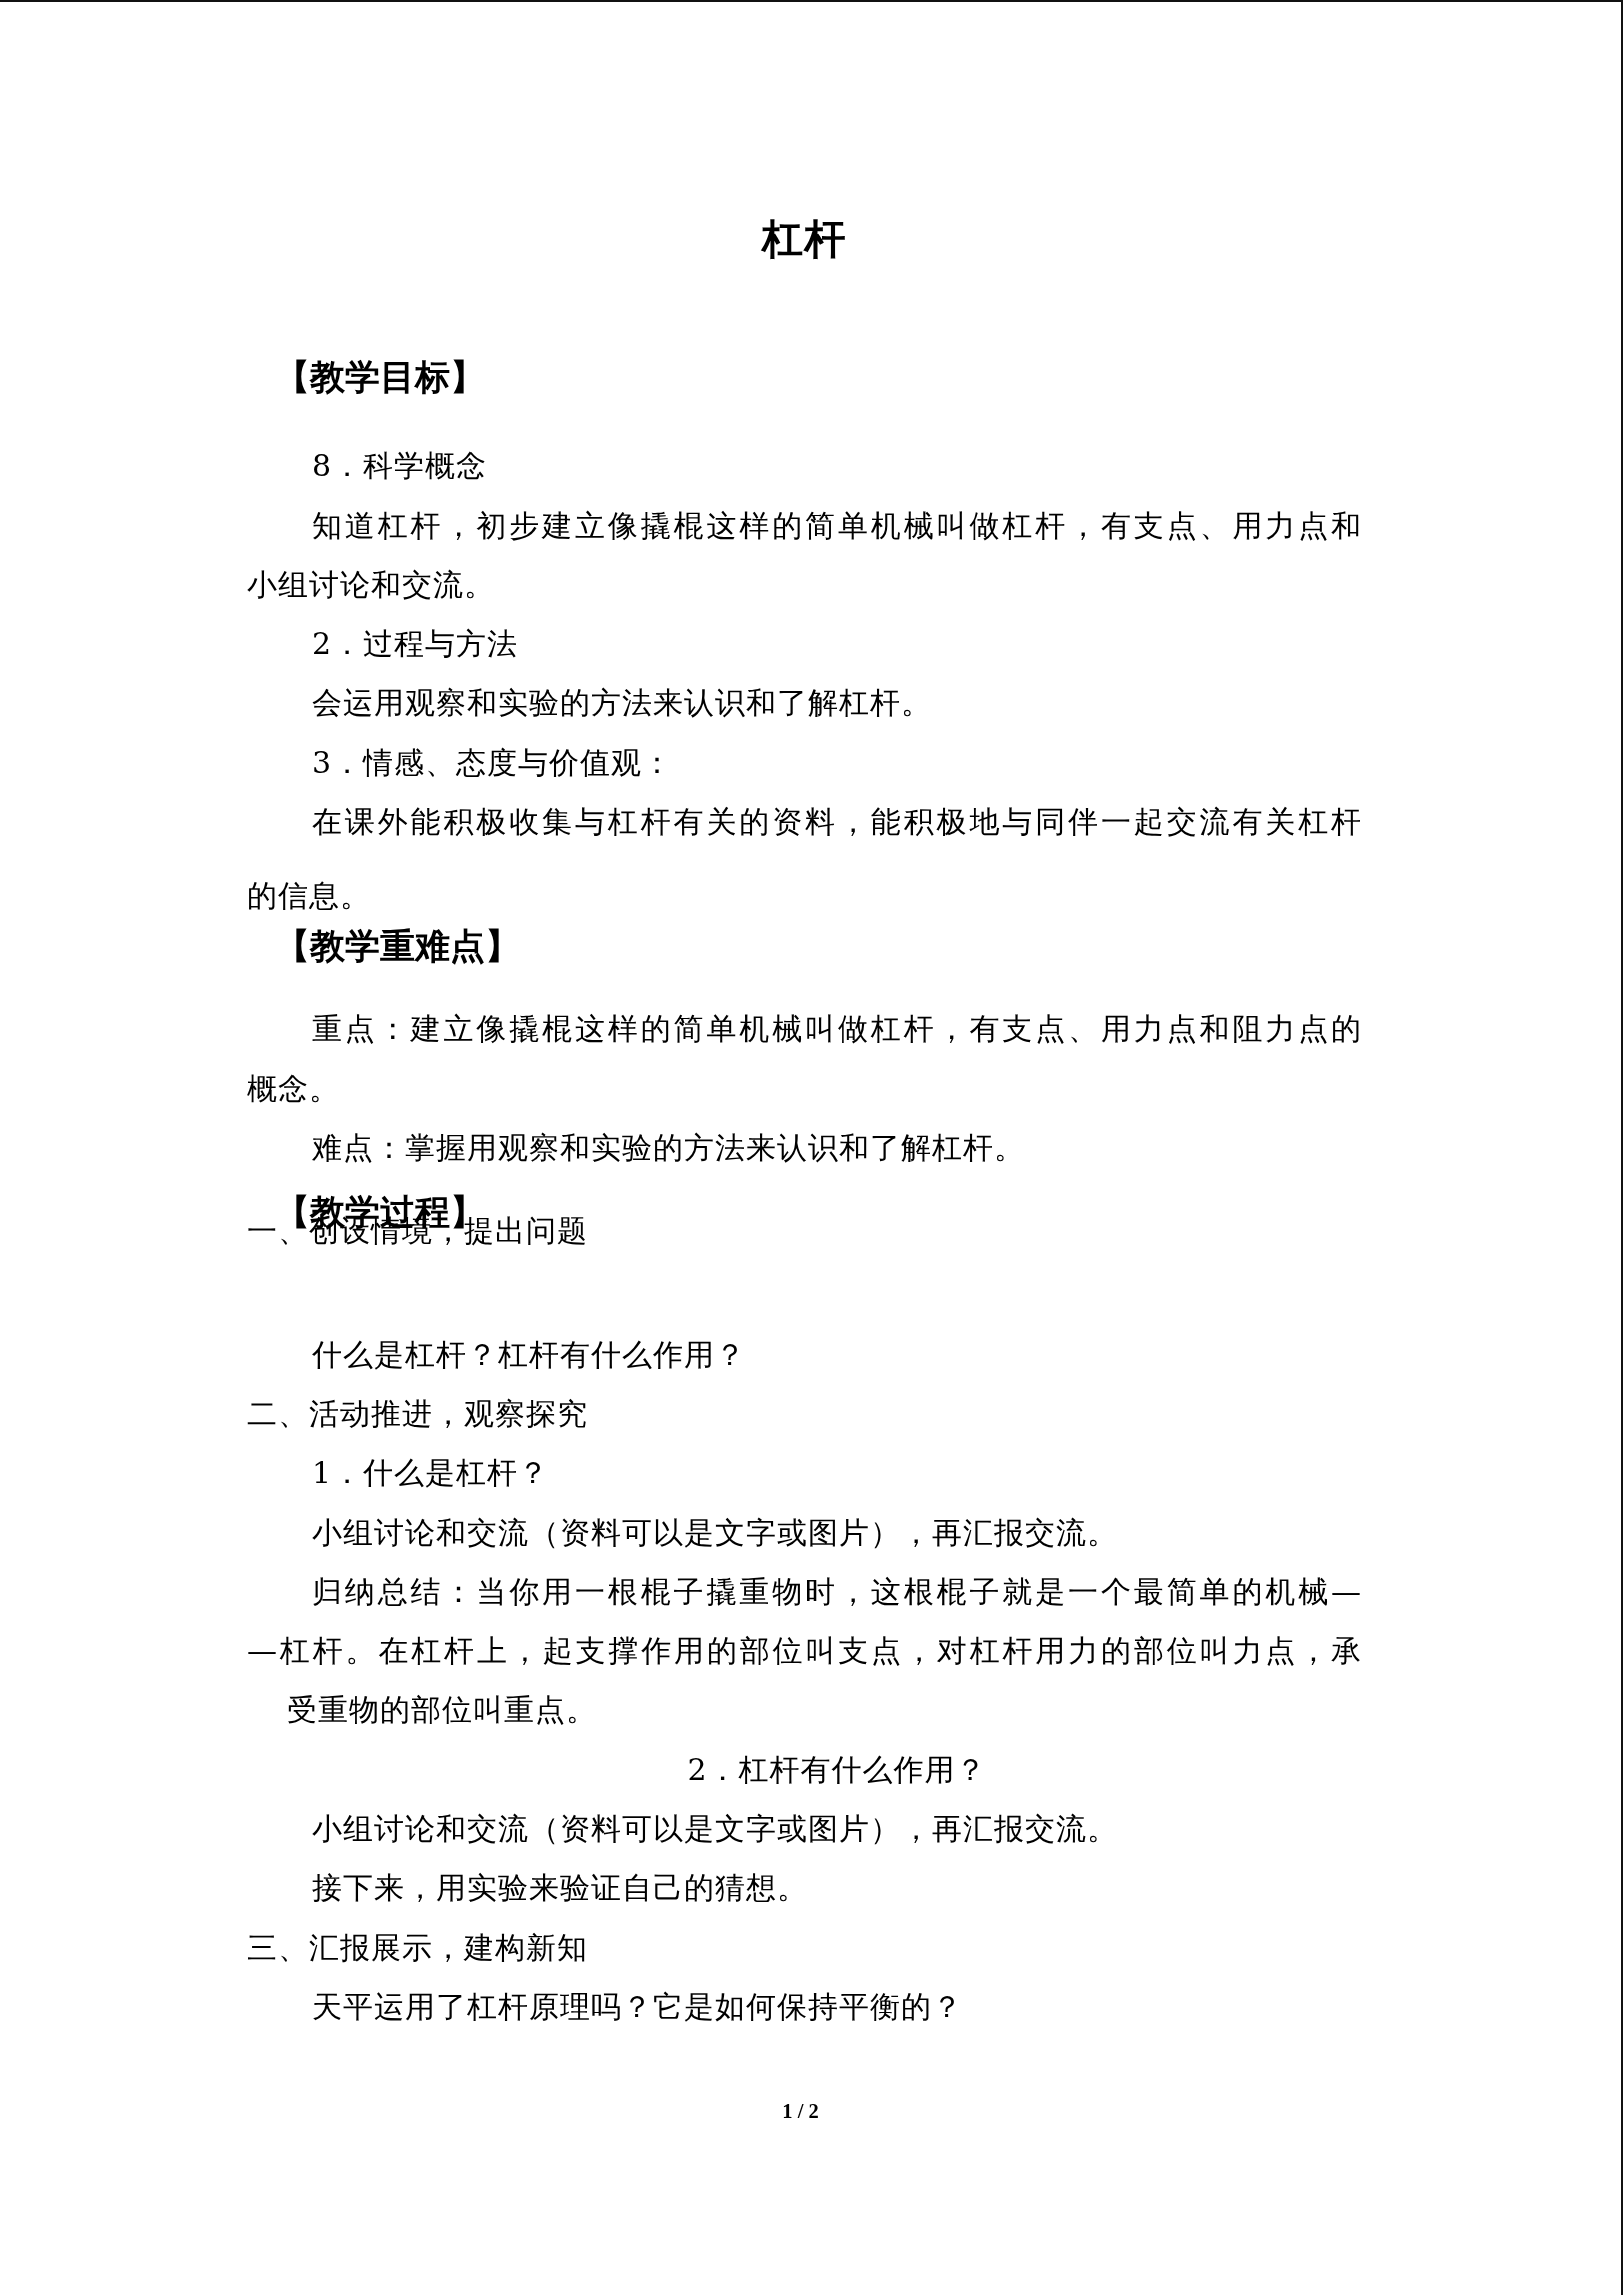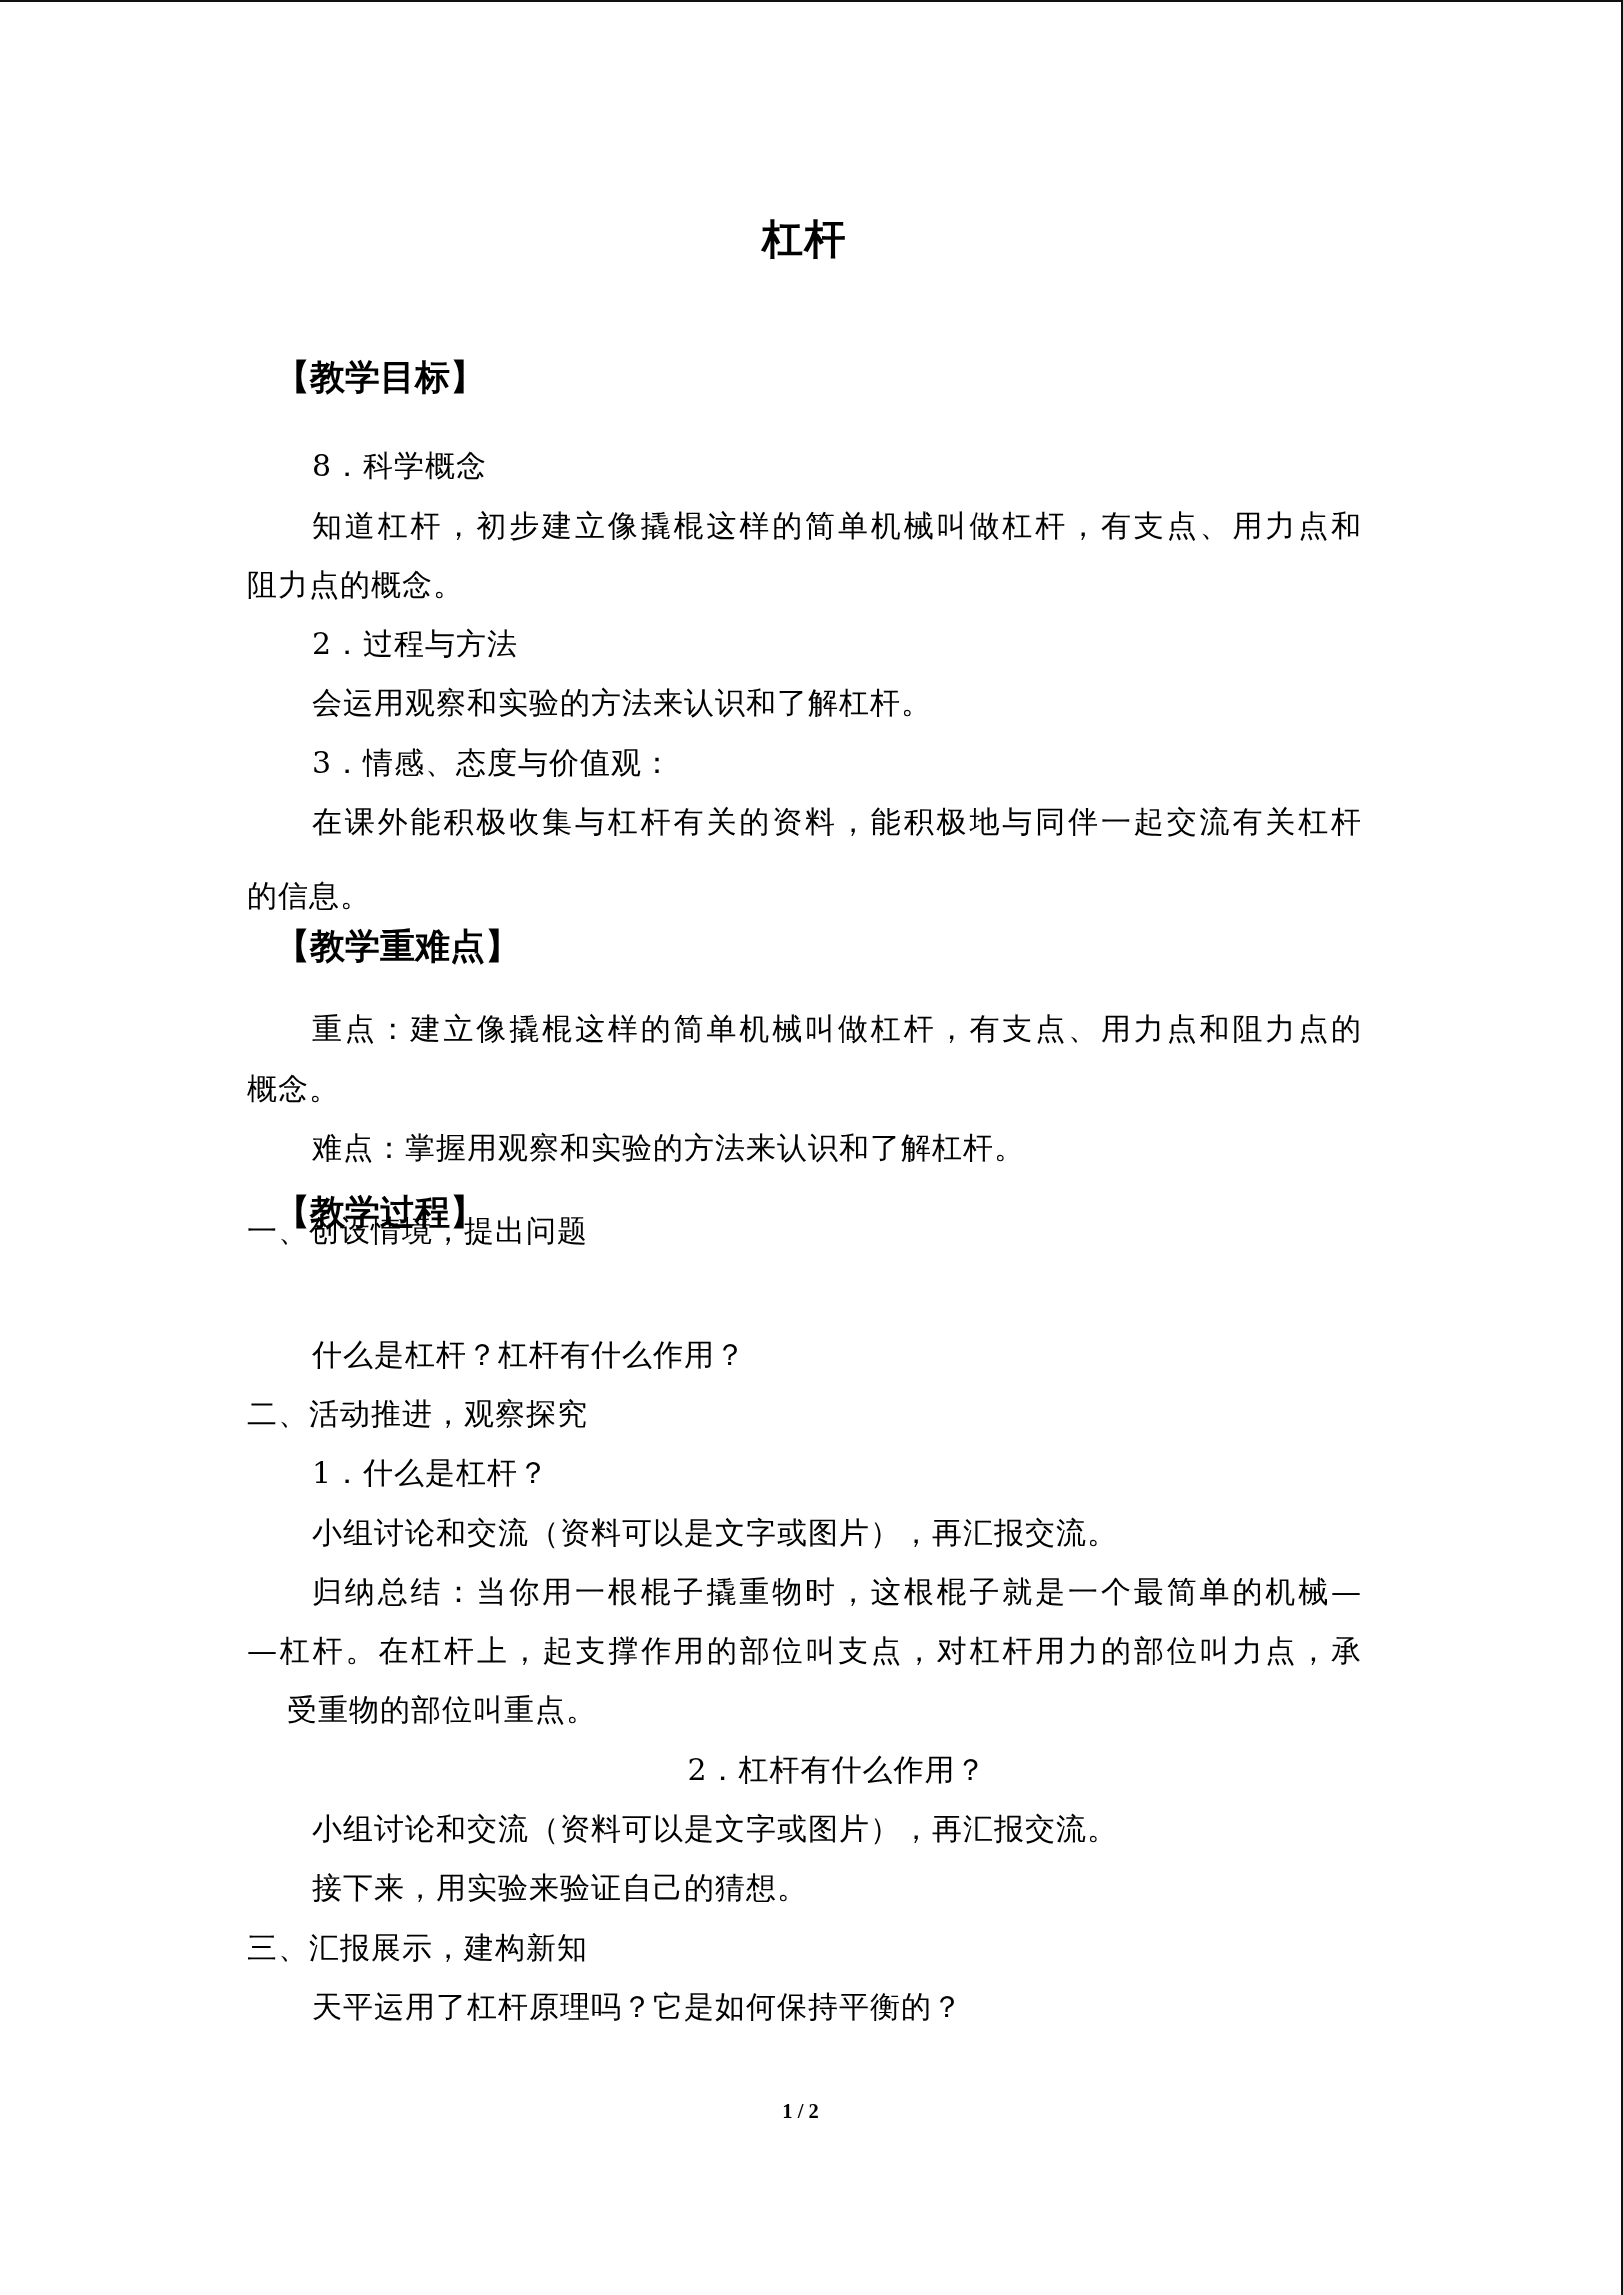--- a/index.html
+++ b/index.html
@@ -85,21 +85,21 @@
 <div class="frame-right"></div>
 
 <div class="page">
 
   <div class="title">杠杆</div>
 
   <div class="section-heading" style="top:355px;">【教学目标】</div>
 
   <div class="line indent" style="top:447px;">8．科学概念</div>
   <div class="line indent justify-line" style="top:507px;">知道杠杆，初步建立像撬棍这样的简单机械叫做杠杆，有支点、用力点和</div>
-  <div class="line" style="top:566px;">阻力点的概念。</div>
+  <div class="line" style="top:566px;">小组讨论和交流。</div>
 
   <div class="line indent" style="top:625px;">2．过程与方法</div>
   <div class="line indent" style="top:684px;">会运用观察和实验的方法来认识和了解杠杆。</div>
 
   <div class="line indent" style="top:744px;">3．情感、态度与价值观：</div>
   <div class="line indent justify-line" style="top:803px;">在课外能积极收集与杠杆有关的资料，能积极地与同伴一起交流有关杠杆</div>
   <div class="line" style="top:850px;margin-top:27px;">的信息。</div>
 
   <div class="section-heading" style="top:924px;">【教学重难点】</div>
 

